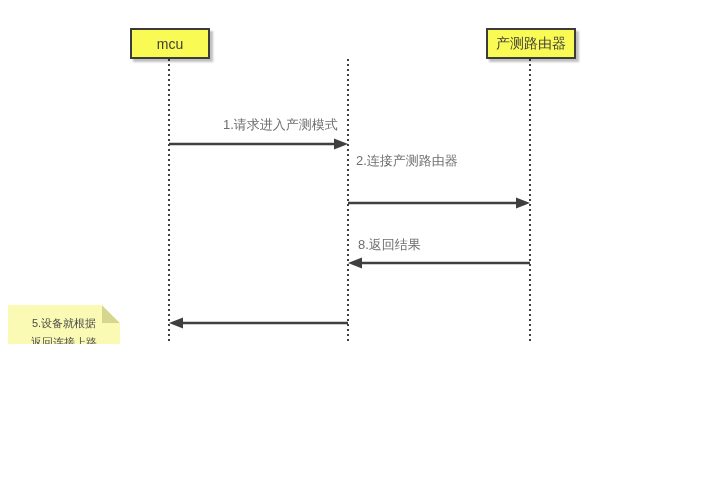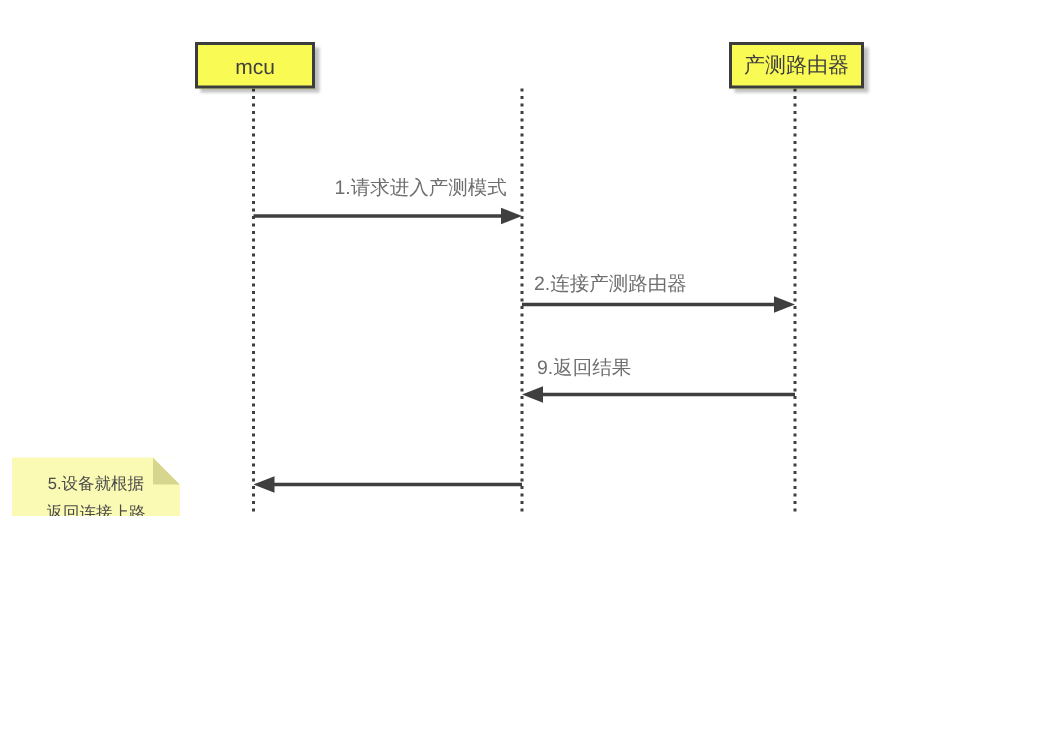--- a/index.html
+++ b/index.html
@@ -58,21 +58,21 @@
   #actor-mcu    { left: 130px; width: 80px; }
   #actor-wifi   { left: 310px; width: 80px; }
   #actor-router { left: 486px; width: 90px; }
   .msg-label {
     position: absolute;
     font-size: 13px;
     color: var(--label-color, #6e6e6e);
     white-space: nowrap;
   }
   #msg1 { left: 187px; top: 116px; margin-left: 36px; }
-  #msg2 { left: 356px; top: 180px; }
+  #msg2 { left: 356px; top: 152px; }
   #msg3 { left: 358px; top: 236px; }
   #msg4 { left: 181px; top: 295px; }
   #note {
     position: absolute;
     left: 8px;
     top: 305px;
     width: 112px;
     height: 160px;
     box-sizing: border-box;
     padding: 9px 5px 0 5px;
@@ -129,21 +129,21 @@
 
     <line class="connector" x1="125" y1="373" x2="168" y2="373"></line>
     <circle class="connector-dot" cx="125" cy="373" r="5.5"></circle>
   </svg>
 
   <div class="actor" id="actor-mcu">mcu</div>
   <div class="actor" id="actor-router">产测路由器</div>
 
   <div class="msg-label" id="msg1">1.请求进入产测模式</div>
   <div class="msg-label" id="msg2">2.连接产测路由器</div>
-  <div class="msg-label" id="msg3">9.返回结果</div>
+  <div class="msg-label" id="msg3">8.返回结果</div>
 
   <div id="note">5.设备就根据
 返回连接上路
 由器的状态，
 通过提升灯告
 知检查人员，
 设备已经连接
 上路由器，测
 试完成。</div>
 

